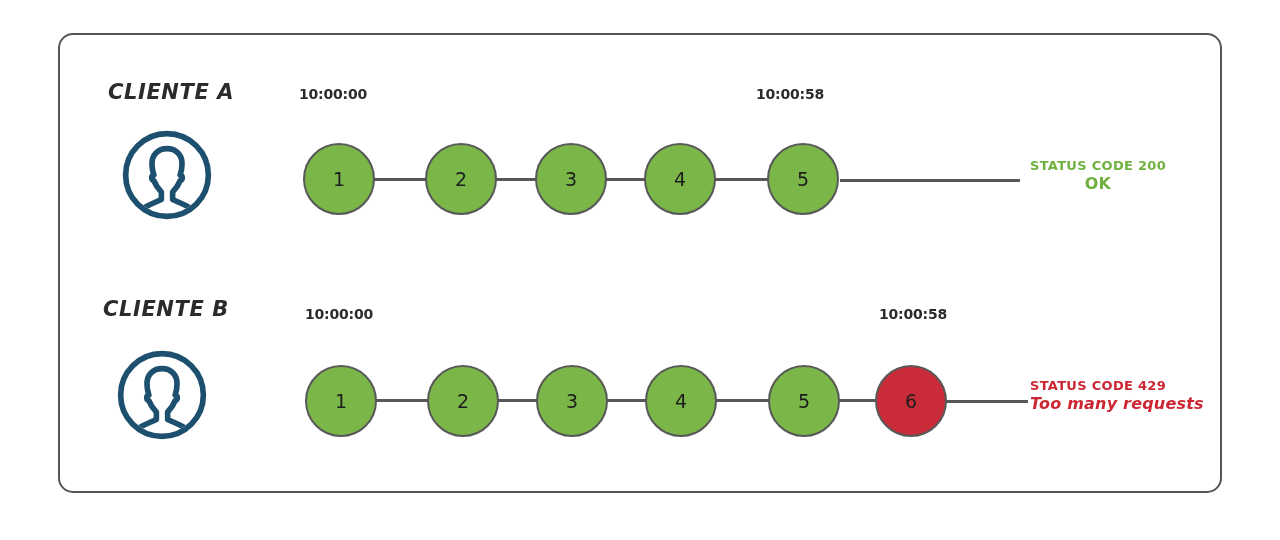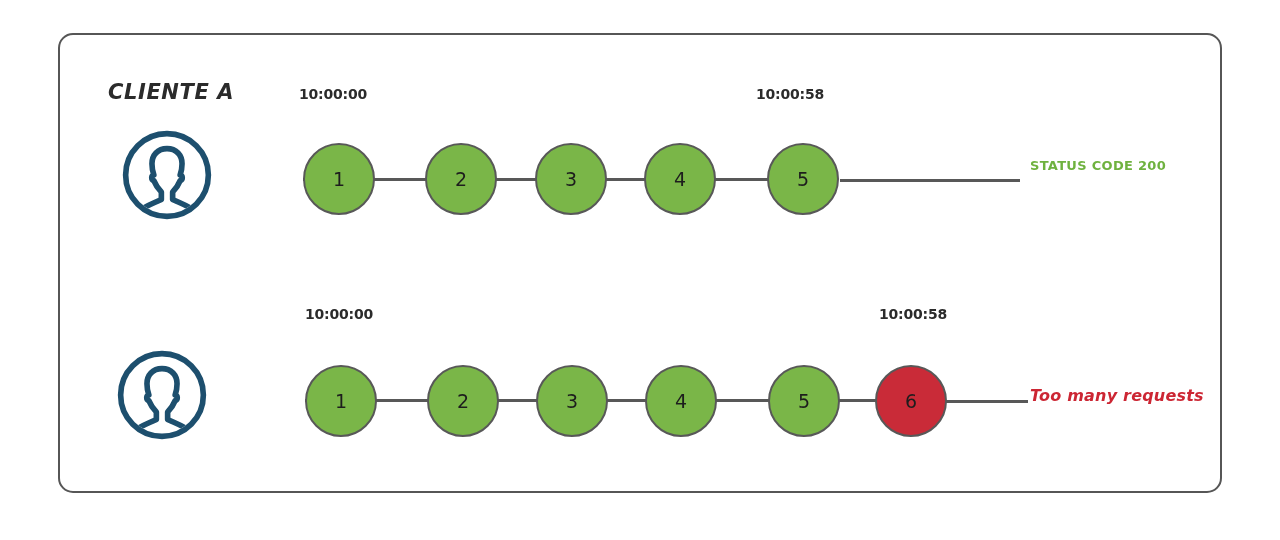--- a/index.html
+++ b/index.html
@@ -119,21 +119,21 @@
     letter-spacing: 0.3px;
   }
   .status .sub {
     display: block;
     font-size: 16px;
     font-weight: 600;
     letter-spacing: 0.2px;
   }
   .status.ok-status          { color: #6fb23f; text-align: center; }
   .status.fail-status        { color: #cc2633; text-align: left; }
-  .status.fail-status .sub   { font-style: italic; margin-top: 8px; }
+  .status.fail-status .sub   { font-style: italic; }
 </style>
 </head>
 <body>
 
 <div id="stage">
 
   <div class="card"></div>
 
   <div class="layer">
 
@@ -184,25 +184,27 @@
     </div>
     <div class="node ok" style="left:644px; top:143px;">
       <span>4</span>
     </div>
     <div class="node ok" style="left:767px; top:143px;">
       <span>5</span>
     </div>
 
     <div class="status ok-status" style="left:1030px; top:158px;">
       <span class="code">STATUS CODE 200</span>
+      <span class="sub">OK</span>
     </div>
   </div>
 
   <div class="layer">
 
+    <div class="client-label" style="left:103px; top:297px;">CLIENTE B</div>
 
     <div class="avatar" style="left:115px; top:348px;">
       <svg viewBox="0 0 100 100" xmlns="http://www.w3.org/2000/svg">
         <circle cx="50" cy="50" r="44" fill="none" stroke="#1d4f6e" stroke-width="6"></circle>
         <clipPath id="clipB">
             <circle cx="50" cy="50" r="41"></circle>
           </clipPath>
         <g clip-path="url(#clipB)" fill="none" stroke="#1d4f6e" stroke-width="6" stroke-linejoin="round" stroke-linecap="round">
           <path d="M50 22
                    c-10 0 -16 7 -16 16
@@ -244,17 +246,18 @@
       <span>4</span>
     </div>
     <div class="node ok" style="left:768px; top:365px;">
       <span>5</span>
     </div>
     <div class="node fail" style="left:875px; top:365px;">
       <span>6</span>
     </div>
 
     <div class="status fail-status" style="left:1030px; top:378px;">
+      <span class="code">STATUS CODE 429</span>
       <span class="sub">Too many requests</span>
     </div>
   </div>
 
 </div>
 
 </body></html>

